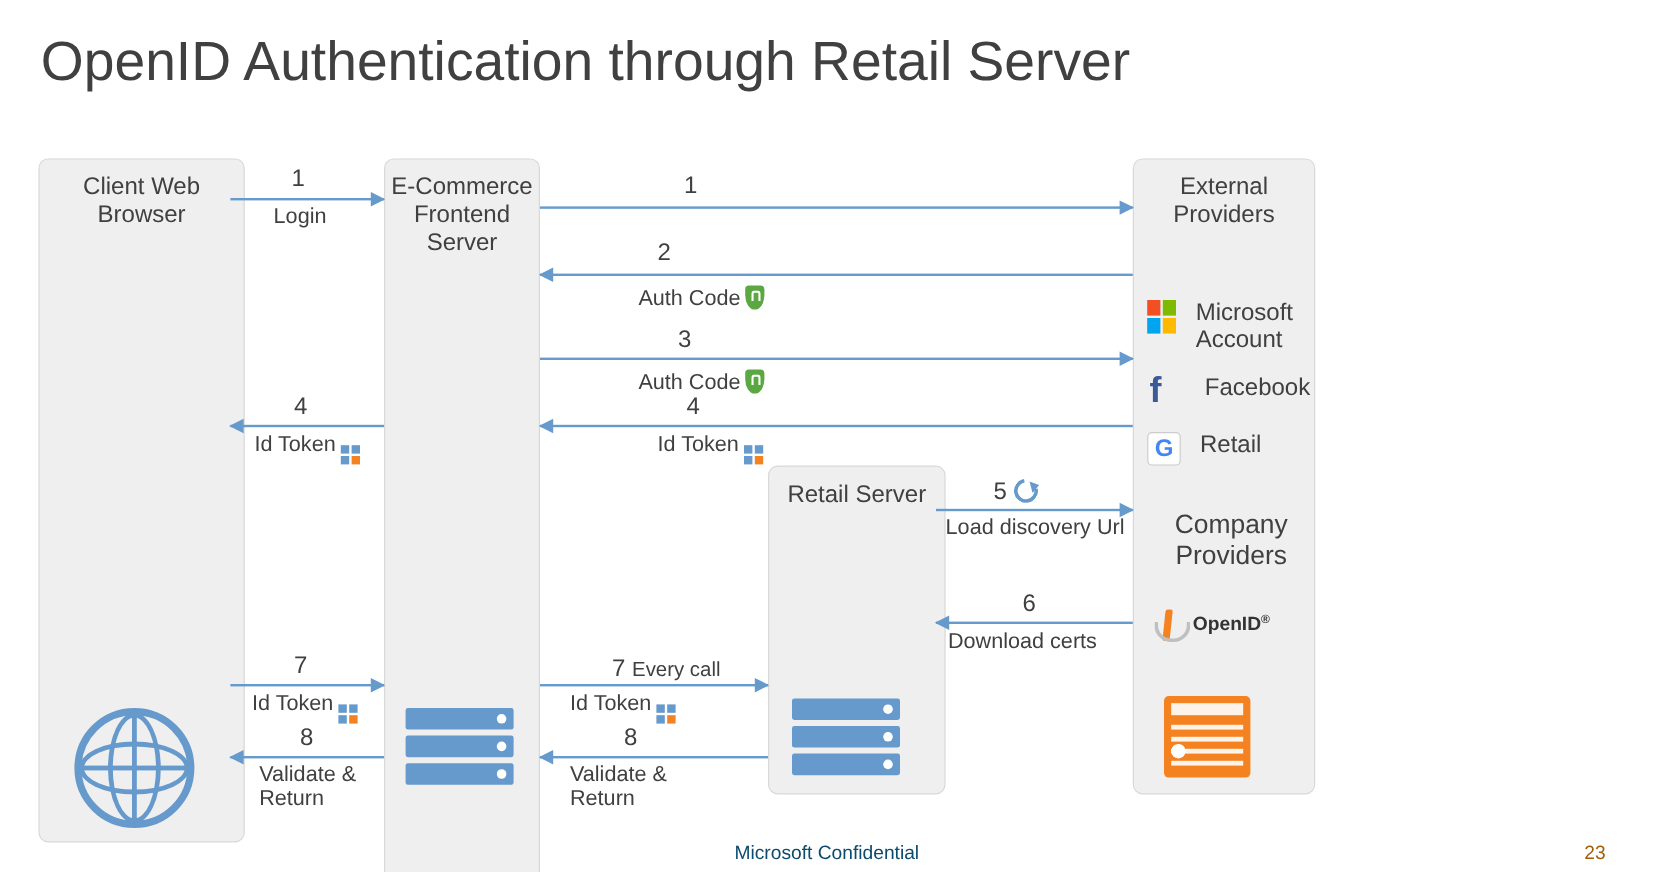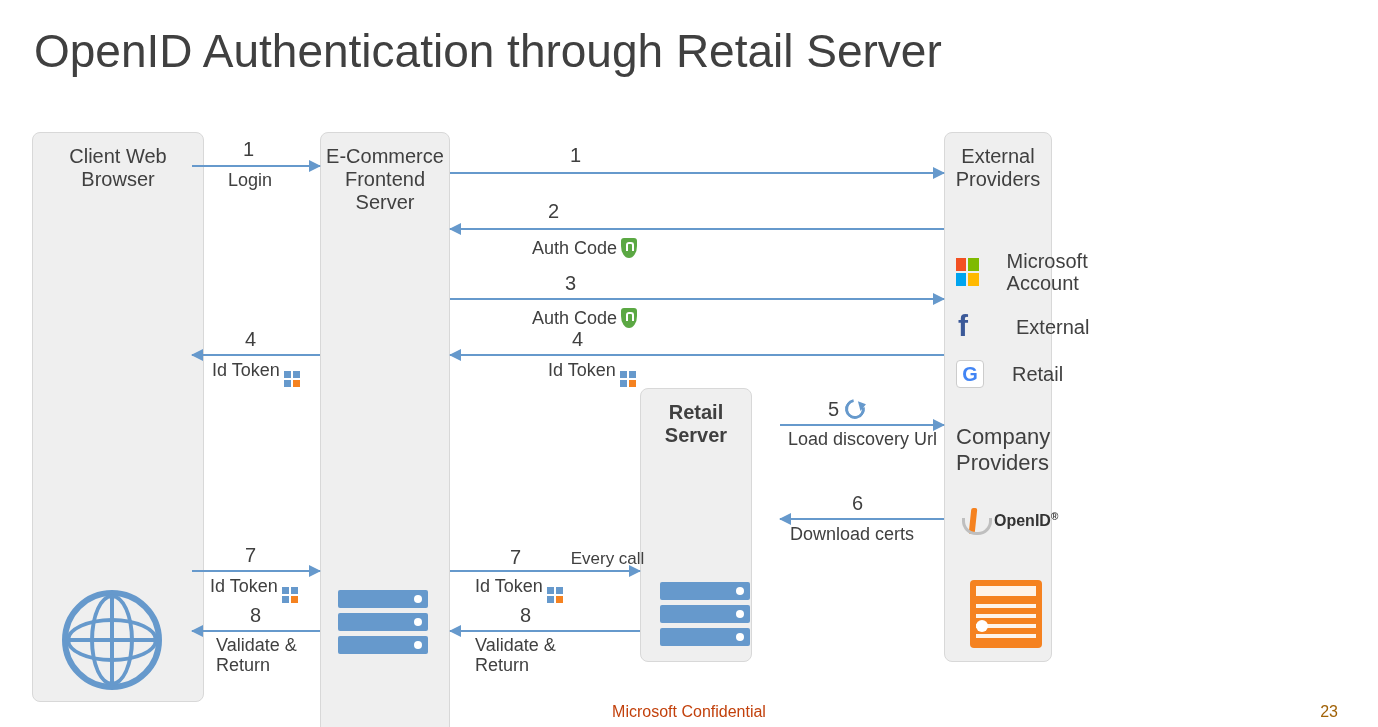--- a/index.html
+++ b/index.html
@@ -26,22 +26,22 @@
     border: 1px solid #d8d8d8;
     border-radius: 8px;
     text-align: center;
     font-size: 20px;
     font-weight: 300;
     color: #404040;
     padding-top: 12px;
   }
   .box.client  { left: 32px;  top: 132px; width: 172px; height: 570px; }
   .box.ecom    { left: 320px; top: 132px; width: 130px; height: 674px; }
-  .box.retail  { left: 640px; top: 388px; width: 112px; height: 274px; font-weight: bold; }
-  .box.ext     { left: 944px; top: 132px; width: 108px; height: 530px; }
+  .box.retail  { left: 640px; top: 388px; width: 148px; height: 274px; }
+  .box.ext     { left: 944px; top: 132px; width: 152px; height: 530px; }
 
   
   .arrow {
     position: absolute;
     height: 2px;
     background: #6699cc;
   }
   .arrow::after, .arrow::before {
     content: "";
     position: absolute;
@@ -65,43 +65,43 @@
 
   
   .providers {
     position: absolute;
     left: 944px;
     top: 250px;
     width: 190px;
   }
   .provider-row {
     display: flex;
-    align-items: center;
-    gap: 28px;
+    align-items: flex-start;
+    gap: 16px;
     margin-bottom: 18px;
     font-size: 20px;
     font-weight: 300;
   }
   .micon { width: 30px; height: 30px; display:inline-block; position:relative; }
   .micon.ms { display:grid; grid-template-columns:1fr 1fr; grid-template-rows:1fr 1fr; gap:2px; width:28px; height:28px; margin-left:12px;}
   .micon.ms span:nth-child(1){background:#f25022;}
   .micon.ms span:nth-child(2){background:#7fba00;}
   .micon.ms span:nth-child(3){background:#00a4ef;}
   .micon.ms span:nth-child(4){background:#ffb900;}
   .micon.fb { margin-left:14px; color:#3b5998; font-size:30px; font-weight:bold; font-family:Arial; line-height:28px;}
   .micon.gg { margin-left:12px; width:28px; height:28px; border:1px solid #ccc; border-radius:4px; text-align:center; line-height:26px; font-size:20px; font-weight:bold; font-family:Arial; background:#fff; }
   .micon.gg .g1{color:#4285F4;} 
 
   .footer {
     position: absolute;
     bottom: 6px;
     left: 0; right: 0;
     text-align: center;
     font-size: 16px;
-    color: #c2410c;
+    color: #0c4a6e;
   }
   .pagenum {
     position: absolute;
     right: 40px;
     bottom: 6px;
     font-size: 16px;
     color: #a16207;
   }
 
   
@@ -143,21 +143,21 @@
   .tok span:nth-child(4){background:#f58220;}
 
   
   .refresh { display:inline-block; width:20px; height:20px; border:3px solid #6699cc; border-radius:50%; border-top-color:transparent; transform:rotate(35deg); position:relative; top:3px; margin-left:6px;}
   .refresh::after{content:""; position:absolute; top:-4px; right:-2px; width:0;height:0; border-left:5px solid transparent; border-right:5px solid transparent; border-bottom:7px solid #6699cc; transform:rotate(40deg);}
 
   
   .openid-mark{display:inline-block; width:26px; height:26px; position:relative;}
   .openid-mark::before{content:""; position:absolute; left:8px; top:0; width:6px; height:26px; background:#f58220; border-radius:2px; transform:skewX(-6deg);}
   .openid-mark::after{content:""; position:absolute; left:0px; top:10px; width:24px; height:14px; border:3px solid #bfbfbf; border-top:none; border-radius:0 0 14px 14px;}
-  .company   { position:absolute; left:956px; top:424px; font-size:22px; font-weight:300; line-height:1.2; text-align:left; width:140px;}
+  .company   { position:absolute; left:956px; top:424px; font-size:22px; font-weight:300; line-height:1.2; text-align:center; width:140px;}
   .openid-row{ position:absolute; left:962px; top:508px; display:flex; align-items:center; gap:6px; font-family:Arial; font-weight:bold; color:#333;}
   .openid-row .r{font-size:10px; vertical-align:super;}
 </style>
 </head>
 <body>
 
 <div class="title">OpenID Authentication through Retail Server</div>
 
 <div class="box client">
   <span>Client Web Browser</span>
@@ -229,21 +229,21 @@
   <span>Id Token</span><span class="tok">
       <span></span>
       <span></span>
       <span></span>
       <span></span>
     </span>
 </div>
 
 <div class="arrow right" style="left:450px; top:570px; width:190px;"></div>
 <div class="arrow-num" style="left:510px; top:546px;">
-  <span>7</span> <span style="font-size:17px;margin-left:44px;">Every call</span>
+  <span>7</span> <span style="font-size:17px;">Every call</span>
 </div>
 <div class="arrow-lbl" style="left:475px; top:576px;">
   <span>Id Token</span><span class="tok">
       <span></span>
       <span></span>
       <span></span>
       <span></span>
     </span>
 </div>
 
@@ -282,21 +282,21 @@
     <span class="micon ms">
         <span></span>
         <span></span>
         <span></span>
         <span></span>
       </span>
     <span style="line-height:1.1;">Microsoft Account</span>
   </div>
   <div class="provider-row">
     <span class="micon fb">f</span>
-    <span>External</span>
+    <span>Facebook</span>
   </div>
   <div class="provider-row">
     <span class="micon gg"><span class="g1">G</span></span>
     <span>Retail</span>
   </div>
 </div>
 <div class="company">Company Providers</div>
 <div class="openid-row">
   <span class="openid-mark"></span>
   <span><span>OpenID</span><span class="r">®</span></span>

